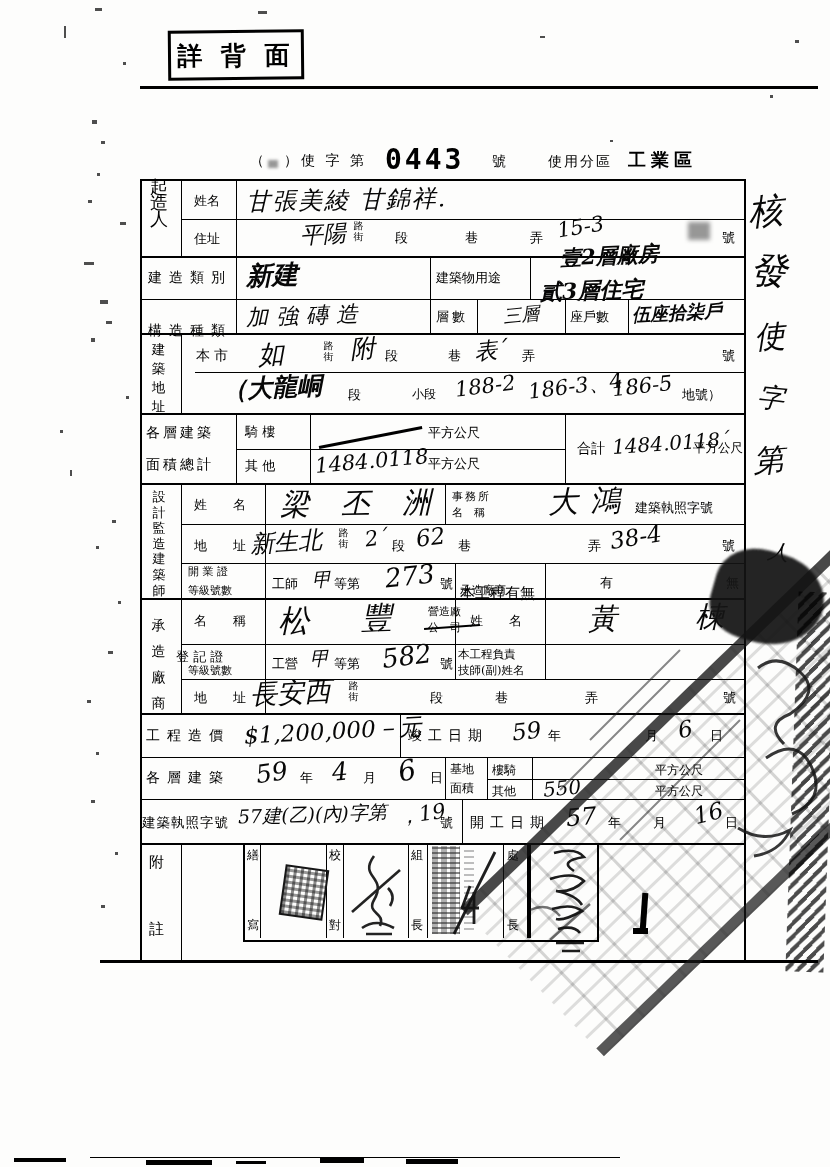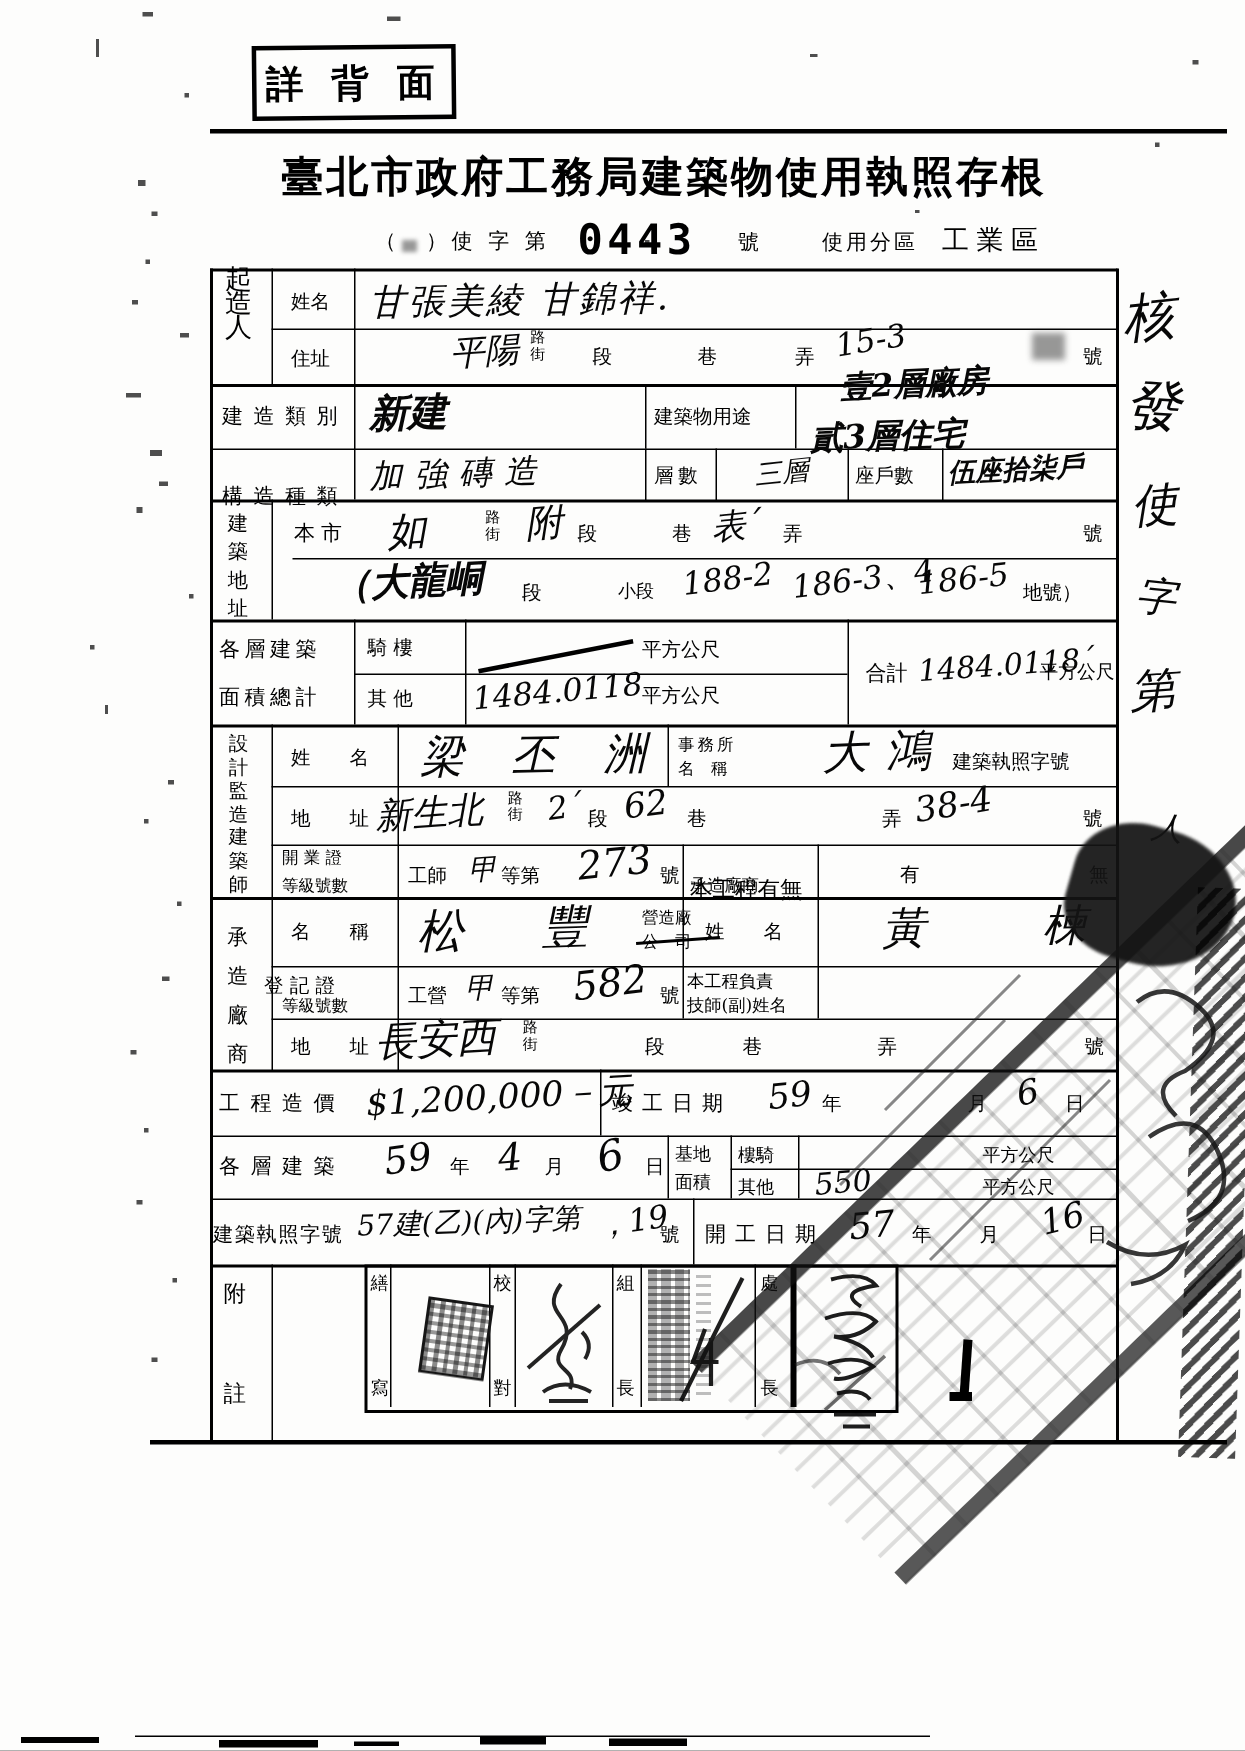--- a/index.html
+++ b/index.html
@@ -111,28 +111,27 @@
       <div class="a" style="left: 236px; top: 1161px; width: 30px; height: 3px; background: rgb(0, 0, 0);"></div>
       <div class="a" style="left: 320px; top: 1158px; width: 44px; height: 5px; background: rgb(0, 0, 0);"></div>
       <div class="a" style="left: 406px; top: 1159px; width: 52px; height: 5px; background: rgb(0, 0, 0);"></div>
       <div class="a" style="left: 90px; top: 1157px; width: 530px; height: 1px; background: rgb(0, 0, 0);"></div>
     </div>
 
   <div class="a ctr" style="left:168px;top:30px;width:130px;height:44px;border:3px solid #000;transform:rotate(-.6deg)">
     <span class="p" style="font-size:25px;font-weight:bold;letter-spacing:5px">詳 背 面</span>
   </div>
 
-  <div class="a p" style="left:140px;top:99px;width:605px;text-align:center;font-size:28px;font-weight:bold;letter-spacing:2px">臺北市政府工務局建築物使用執照存根</div>
 
   <div class="a p nowrap" style="left:250px;top:152px;font-size:14px;letter-spacing:3px">（　）使 字 第</div>
   <div class="a" style="left:268px;top:160px;width:10px;height:8px;background:#555;filter:blur(1.5px);opacity:.6"></div>
   <div class="a" style="left:385px;top:143px;font-family:'DejaVu Sans Mono',monospace;font-size:28px;font-weight:bold;letter-spacing:3px;color:#000">0443</div>
   <div class="a p" style="left:492px;top:153px;font-size:14px">號</div>
   <div class="a p nowrap" style="left:548px;top:153px;font-size:14px;letter-spacing:2px">使用分區</div>
-  <div class="a p nowrap" style="left:628px;top:148px;font-size:18px;font-weight:normal;letter-spacing:5px">工業區</div>
+  <div class="a p nowrap" style="left:628px;top:148px;font-size:18px;font-weight:bold;letter-spacing:5px">工業區</div>
 
   <div class="a p v" style="left:150px;top:179px;width:18px;font-size:18px;line-height:16px">起造人</div>
   <div class="a p" style="left:194px;top:192px;font-size:13px">姓名</div>
   <div class="a hw" style="left:246px;top:184px;font-size:24px;transform:rotate(-1deg);letter-spacing:2px">甘張美綾 甘錦祥.</div>
   <div class="a p" style="left:194px;top:230px;font-size:13px">住址</div>
   <div class="a hw" style="left:300px;top:219px;font-size:23px;transform:rotate(-4deg)">平陽</div>
   <div class="a p v" style="left:352px;top:220px;width:13px;font-size:10px;line-height:11px">路街</div>
   <div class="a p" style="left:395px;top:229px;font-size:13px">段</div>
   <div class="a p" style="left:465px;top:229px;font-size:13px">巷</div>
   <div class="a p" style="left:530px;top:229px;font-size:13px">弄</div>

